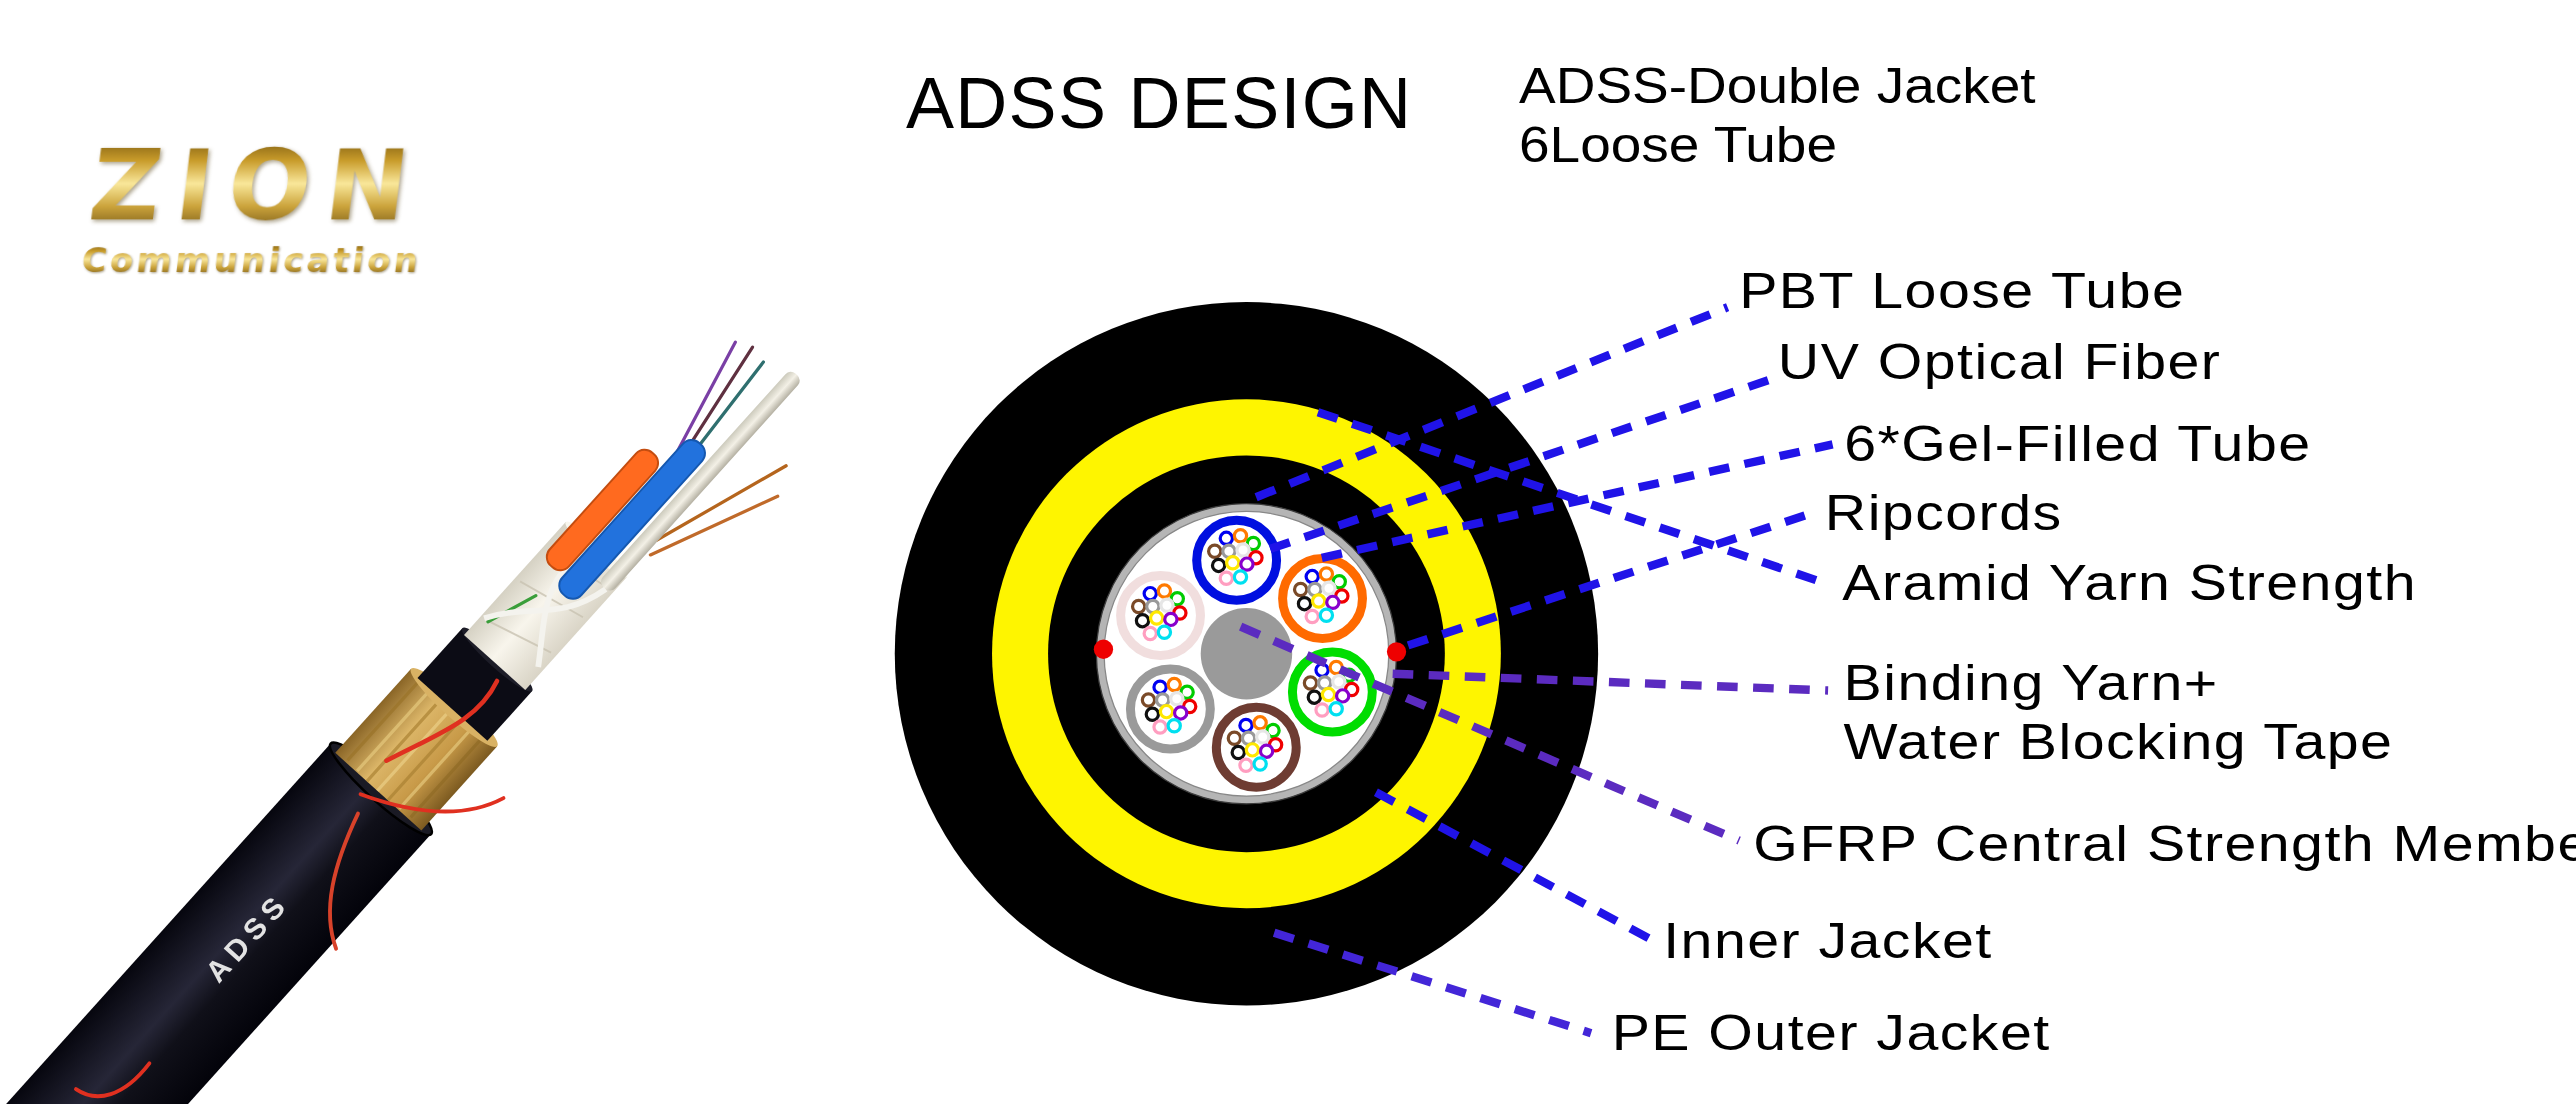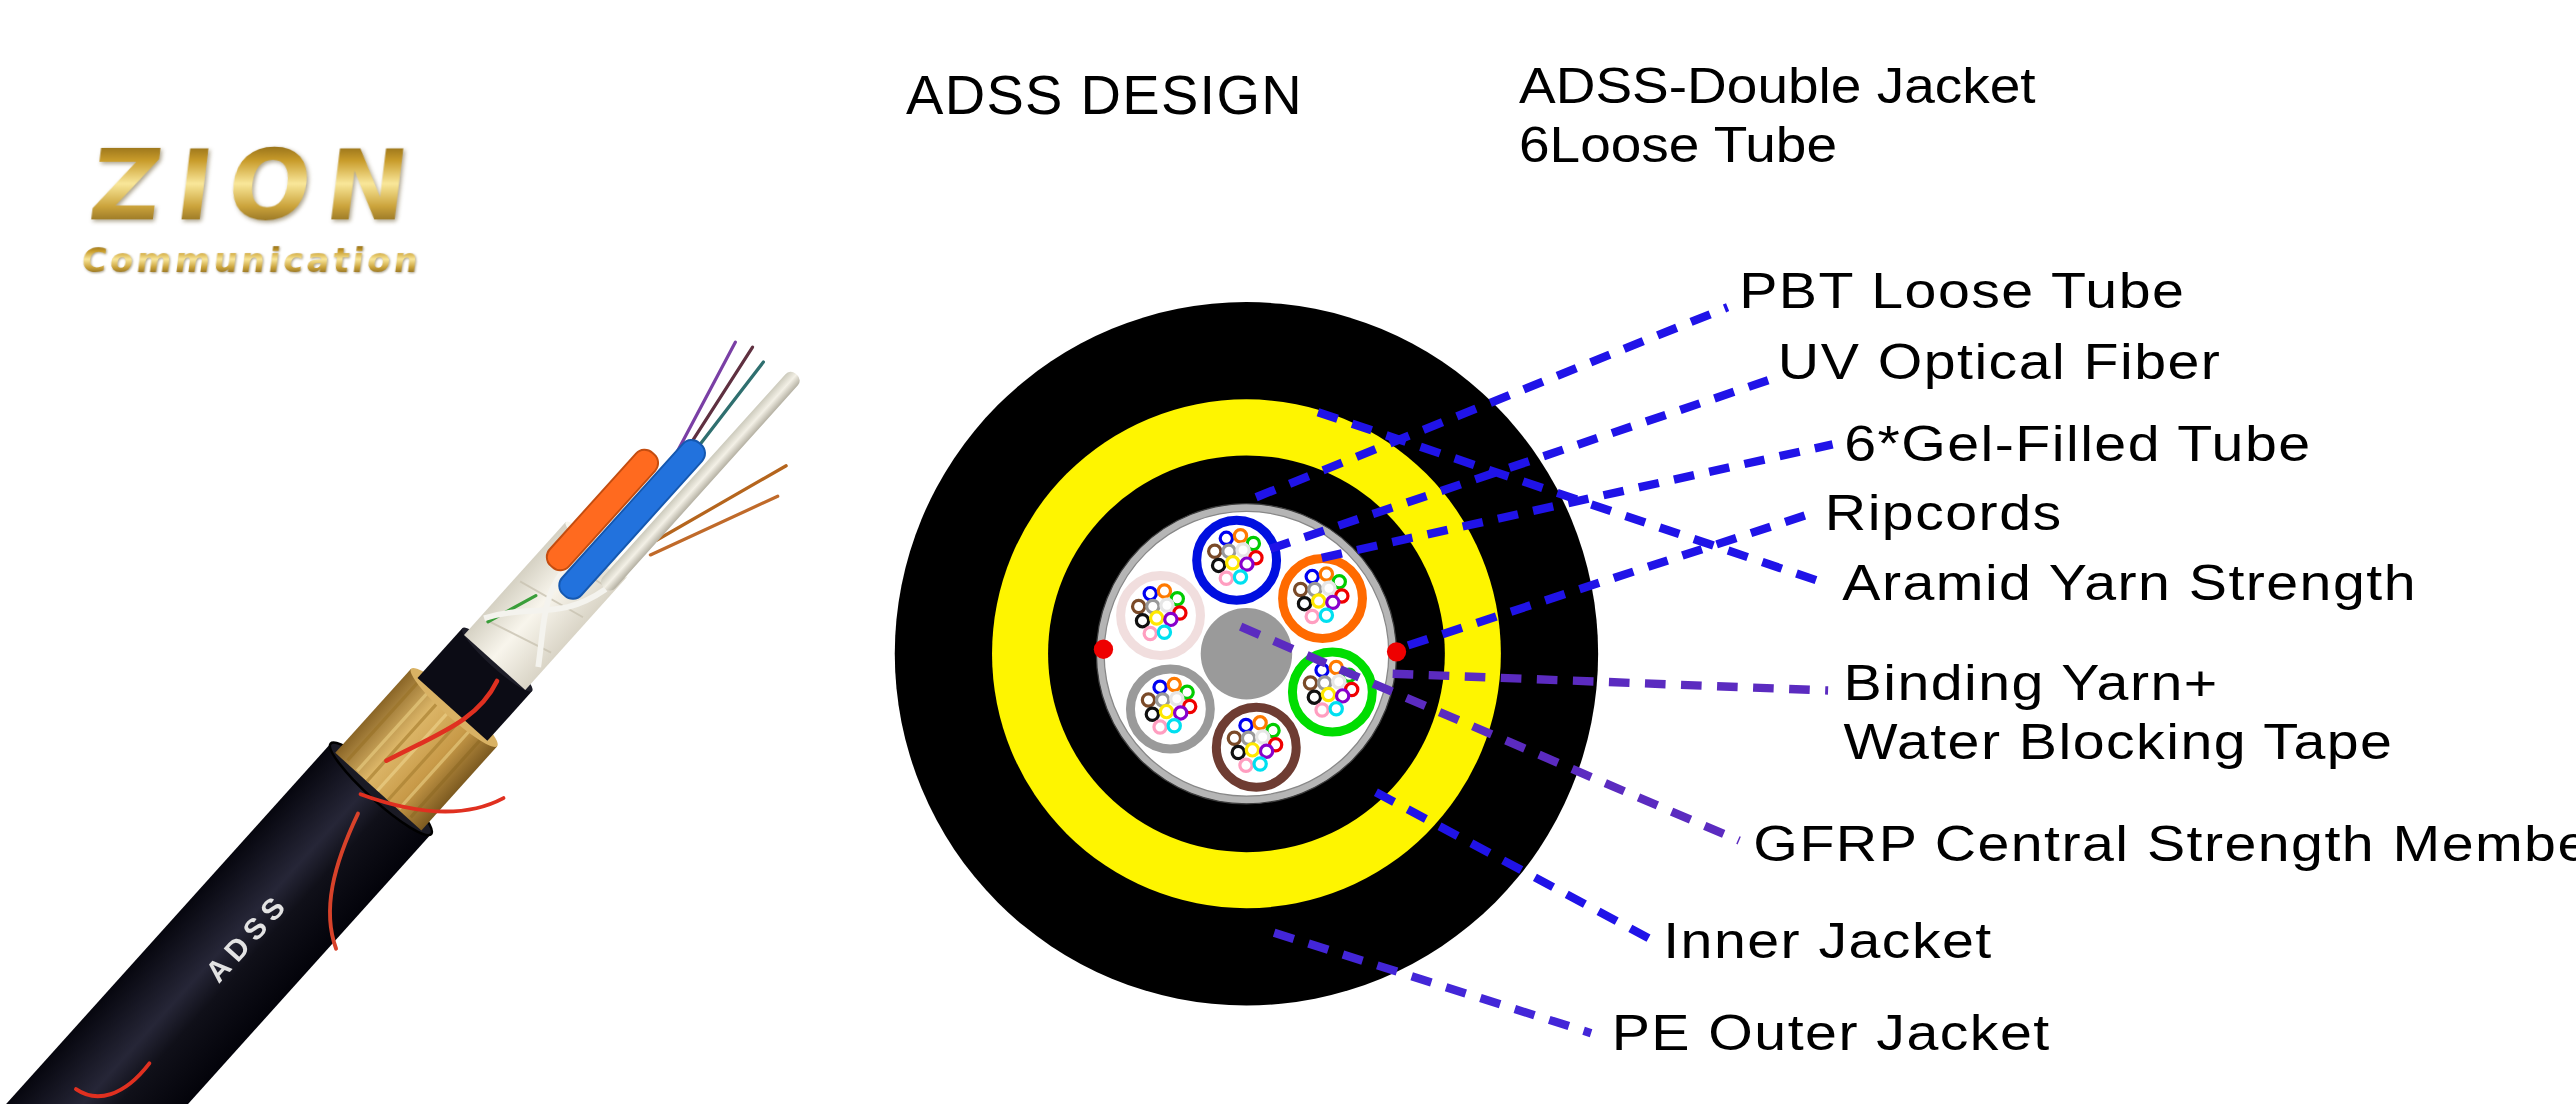--- a/index.html
+++ b/index.html
@@ -19,21 +19,21 @@
     filter:drop-shadow(1.3px 1.3px 1.3px rgba(70,50,0,.45));
   }
   @supports (-webkit-background-clip:text){
     .logo-brand,.logo-sub{
       background:linear-gradient(180deg,#7a5a10 0%,#c89b2a 24%,#f9e79a 48%,#caa23a 72%,#6e5212 100%);
       -webkit-background-clip:text;background-clip:text;color:transparent;
     }
   }
 
   
-  .title{position:absolute;left:906px;top:67px;font-size:56px;line-height:1;letter-spacing:1.3px;color:#000;white-space:nowrap;}
+  .title{position:absolute;left:906px;top:67px;font-size:72px;line-height:1;letter-spacing:1.3px;color:#000;white-space:nowrap;}
   .subtitle{position:absolute;left:1519px;top:57px;font-size:50px;line-height:59px;color:#000;white-space:nowrap;transform:scaleX(1.10);transform-origin:0 0;}
 
   
   #diagram{position:absolute;left:0;top:0;width:2576px;height:1104px;}
   #diagram text{font-family:"Liberation Sans",sans-serif;}
   #photo{position:absolute;left:0;top:271px;width:837px;height:834px;}
   #photo text{font-family:"Liberation Sans",sans-serif;}
 </style>
 </head>
 <body>

